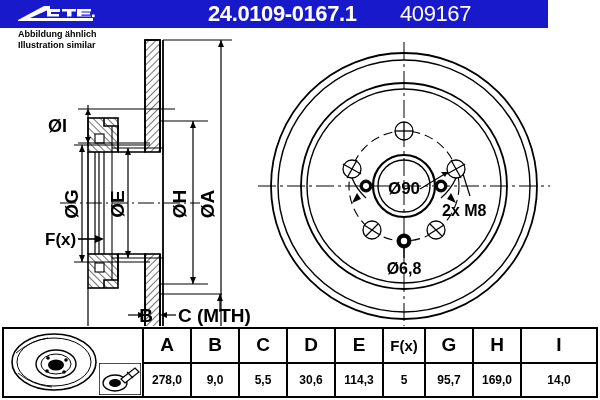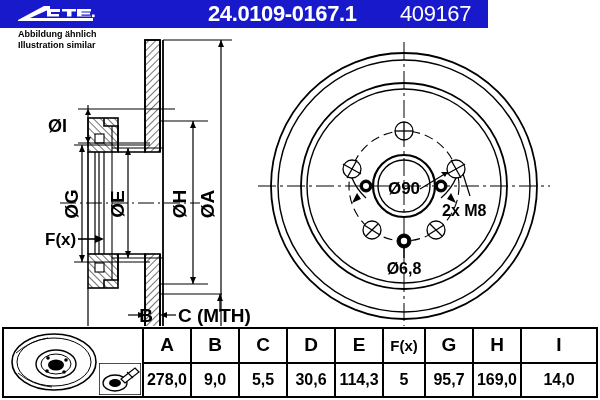--- a/index.html
+++ b/index.html
@@ -11,21 +11,21 @@
   #page {
     position: relative;
     width: 600px; height: 400px;
     background: #ffffff;
     overflow: hidden;
   }
 
   
   #header {
     position: absolute; left: 0; top: 0;
-    width: 488px; height: 28px;
+    width: 548px; height: 28px;
     background: #1919cc;
   }
   #logo {
     position: absolute; left: 14px; top: 3px;
     width: 86px; height: 22px;
   }
   #part-no {
     position: absolute; left: 208px; top: 1px;
     color: #ffffff;
     font-size: 22px; font-weight: bold;
@@ -71,21 +71,21 @@
     vertical-align: middle;
     font-size: 16px;
     font-weight: bold;
     padding: 0;
     background: #fff;
     height: 33px;
   }
   td.icons { border: 2px solid #000; position: relative; }
   td.hdr { font-size: 19px; }
   td.hdr.small { font-size: 15px; }
-  td.val { font-size: 16px; }
+  td.val { font-size: 12px; }
   .disc-icon { position: absolute; left: 4px; top: 2px; }
   .caliper-icon { position: absolute; right: 1px; bottom: 1px; }
 
   .lbl { font-weight: bold; font-family: "Liberation Sans", sans-serif; }
 </style>
 </head>
 <body>
 
 <div id="page">
 

